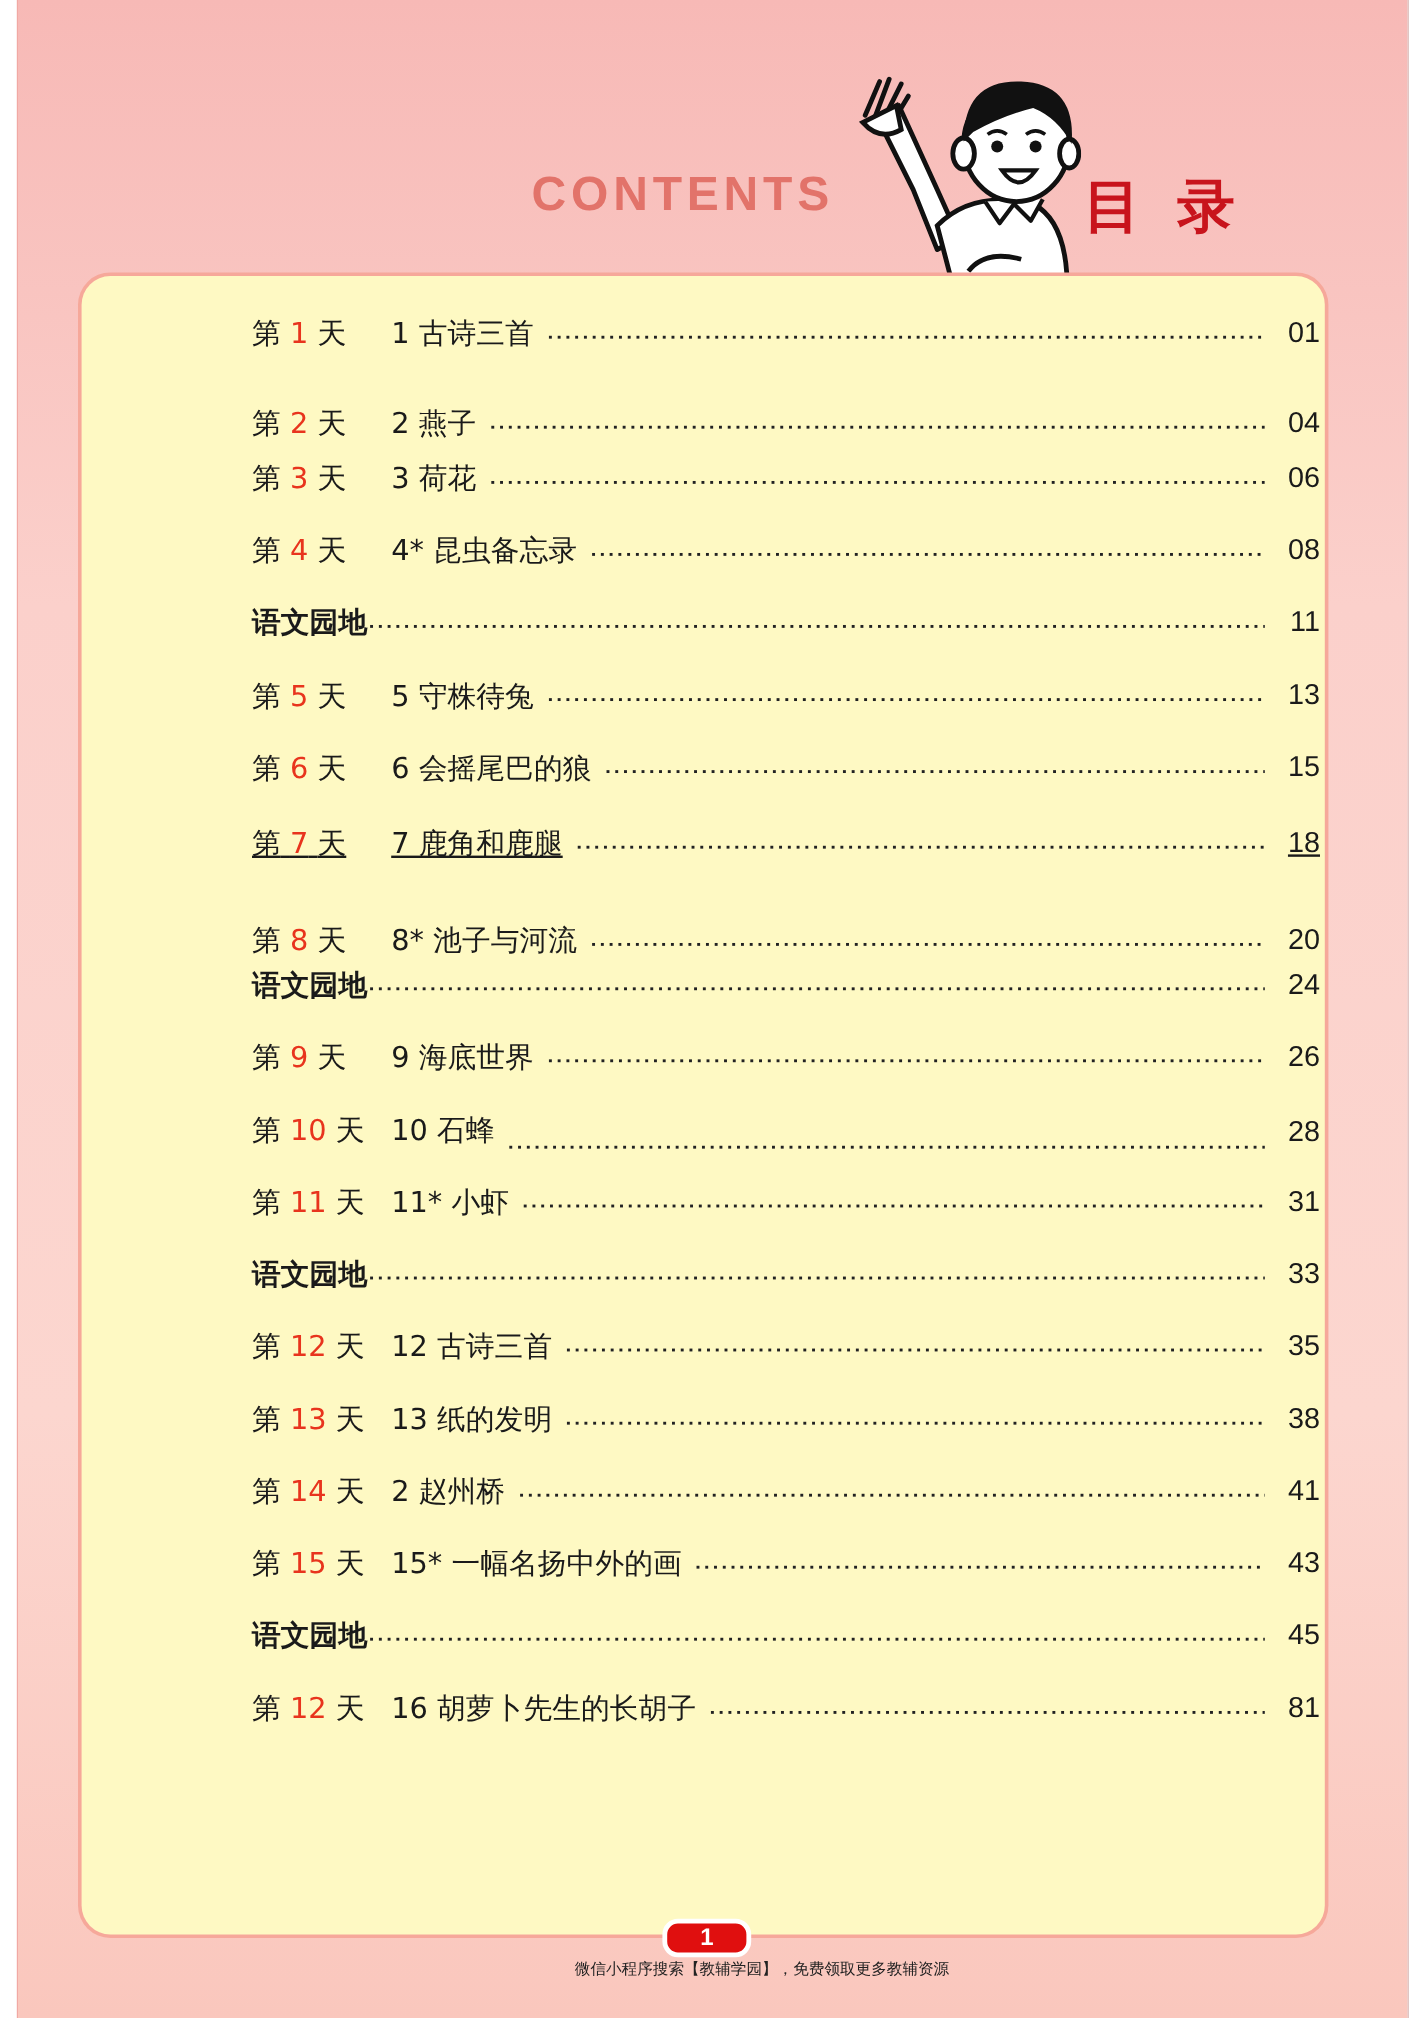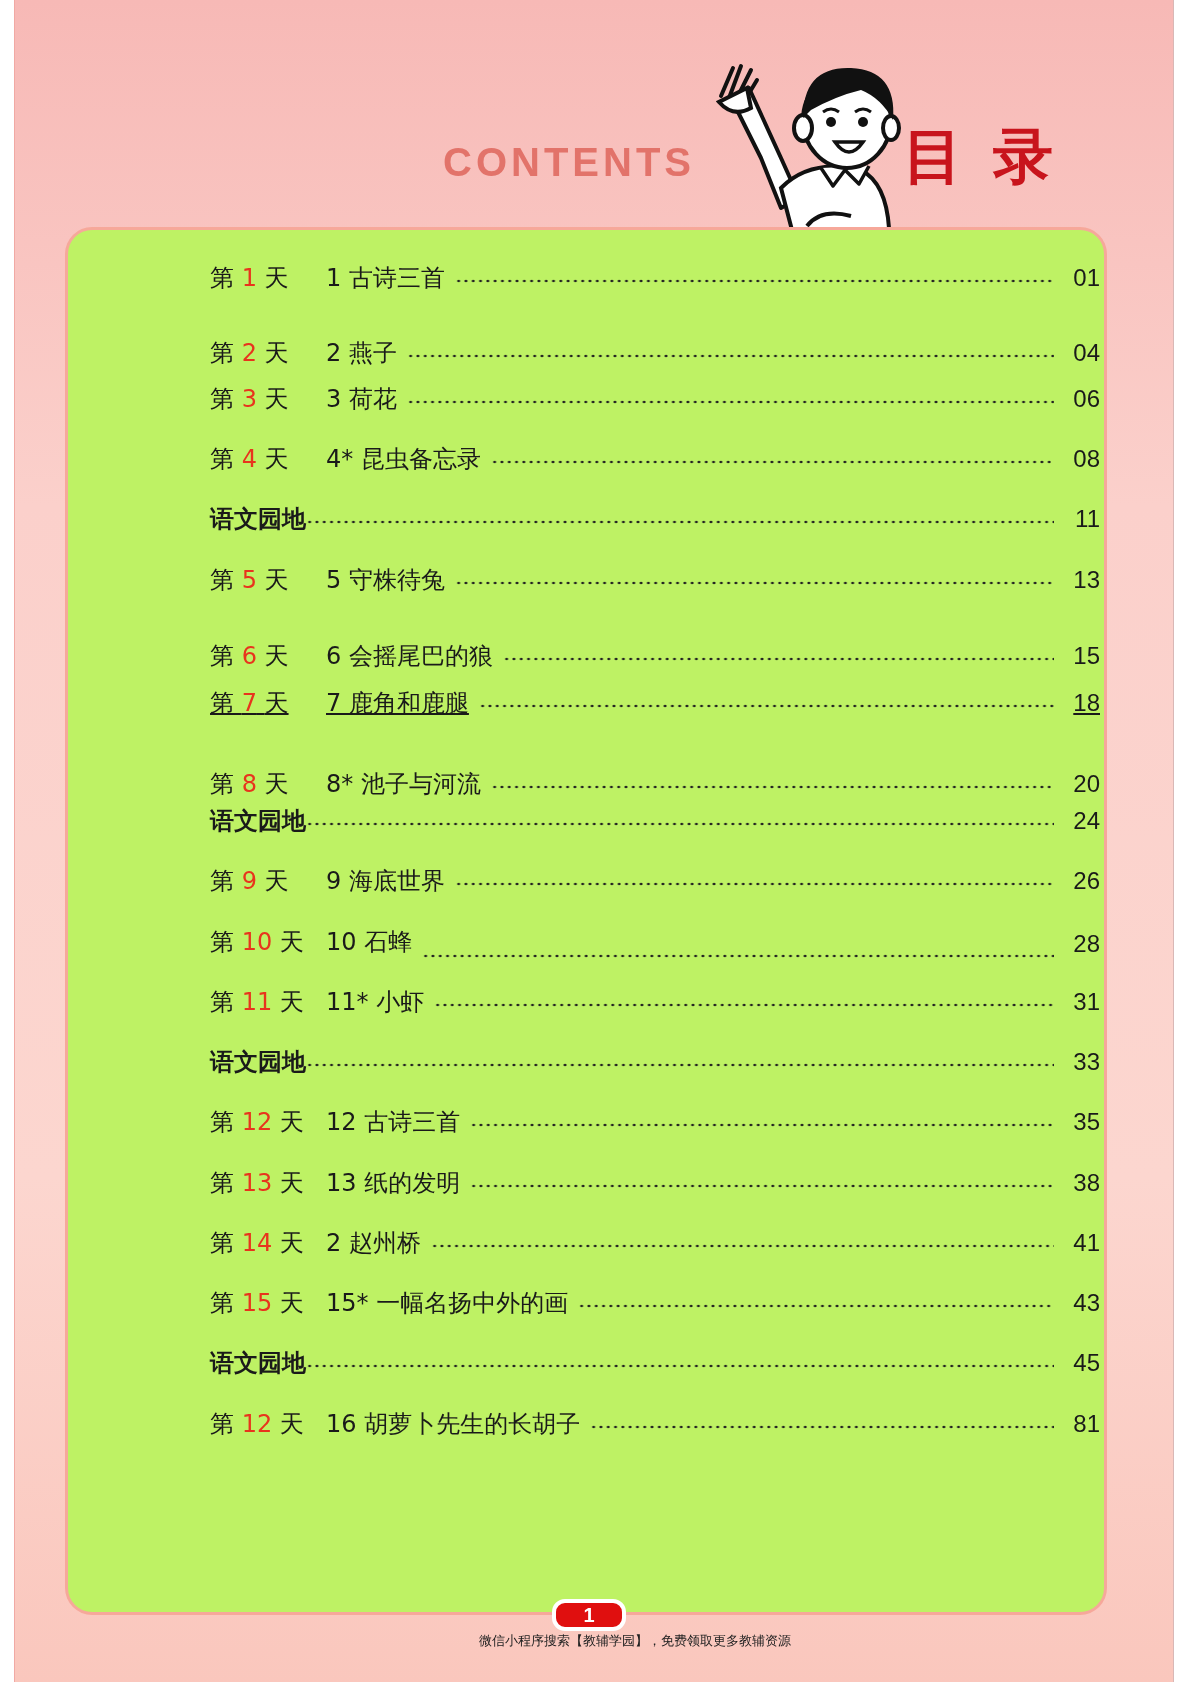--- a/index.html
+++ b/index.html
@@ -13,28 +13,28 @@
     background:linear-gradient(180deg,#f7b9b6 0%,#fbd0cb 30%,#fcd6cf 70%,#fac7bd 100%);
     border-left:1px solid #f1a9a4;
     border-right:1px solid #d9b8b6;
   }
   .contents-en {
     position:absolute; left:428px; top:140px;
     font-family:"Liberation Sans", sans-serif; font-weight:bold;
     font-size:40px; letter-spacing:4px; color:#e2736a;
   }
   .contents-zh {
-    position:absolute; left:888px; top:117px;
+    position:absolute; left:888px; top:140px;
     font-family:"DejaVu Sans", sans-serif; font-weight:bold;
-    font-size:60px; letter-spacing:30px; color:#c8141c;
+    font-size:48px; letter-spacing:30px; color:#c8141c;
   }
   .mascot { position:absolute; left:696px; top:58px; width:190px; height:176px; }
   .card {
     position:absolute; left:68px; top:230px; width:1036px; height:1382px;
-    background:#bef264; border-radius:24px;
+    background:#fef9c3; border-radius:24px;
     box-shadow:0 0 0 3px #f6a89a;
   }
   .toc { position:absolute; left:142px; top:0; width:890px; }
   .row {
     position:absolute; left:0; width:890px; height:40px;
     display:flex; align-items:center;
     font-size:24px; color:#1a1a1a;
   }
   .day { width:116px; flex:none; white-space:nowrap; }
   .day .num { color:#e8341d; }
@@ -123,21 +123,21 @@
         <span class="garden">语文园地</span>
         <span class="leader"></span>
         <span class="page-num">11</span>
       </div>
       <div class="row" style="top: 329.5px;">
         <span class="day"><span>第</span> <span class="num">5</span> <span>天</span></span>
         <span class="title">5 守株待兔</span>
         <span class="leader"></span>
         <span class="page-num">13</span>
       </div>
-      <div class="row" style="top: 406px;">
+      <div class="row" style="top: 390px;">
         <span class="day"><span>第</span> <span class="num">6</span> <span>天</span></span>
         <span class="title">6 会摇尾巴的狼</span>
         <span class="leader"></span>
         <span class="page-num">15</span>
       </div>
       <div class="row" style="top: 453px; text-decoration: underline;">
         <span class="day"><span>第</span> <span class="num">7</span> <span>天</span></span>
         <span class="title">7 鹿角和鹿腿</span>
         <span class="leader"></span>
         <span class="page-num">18</span>

